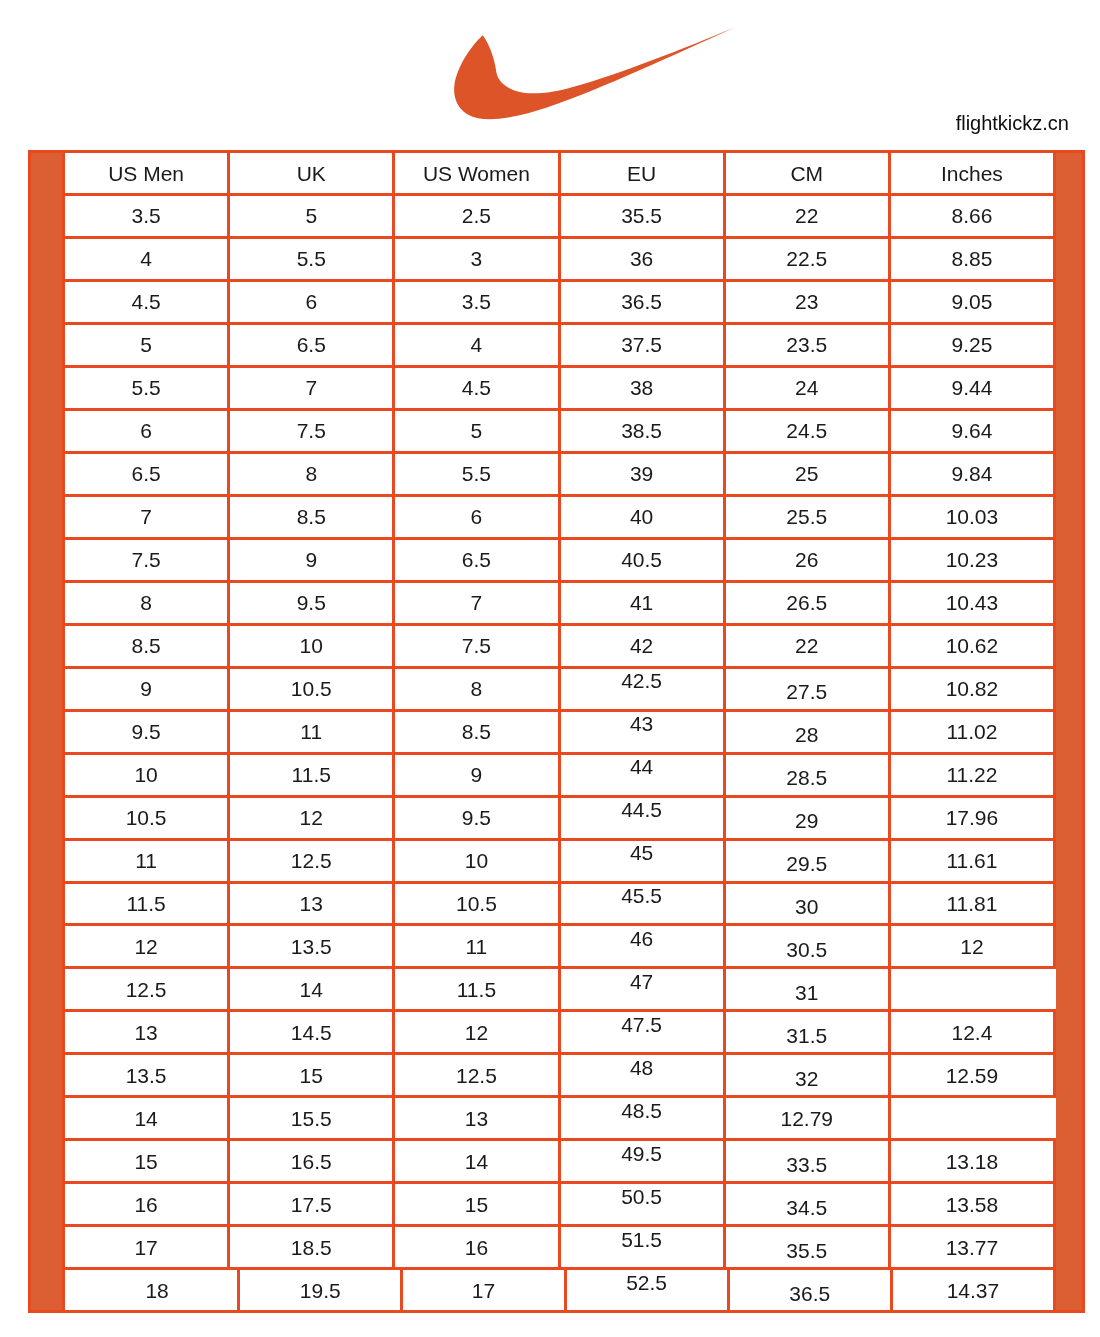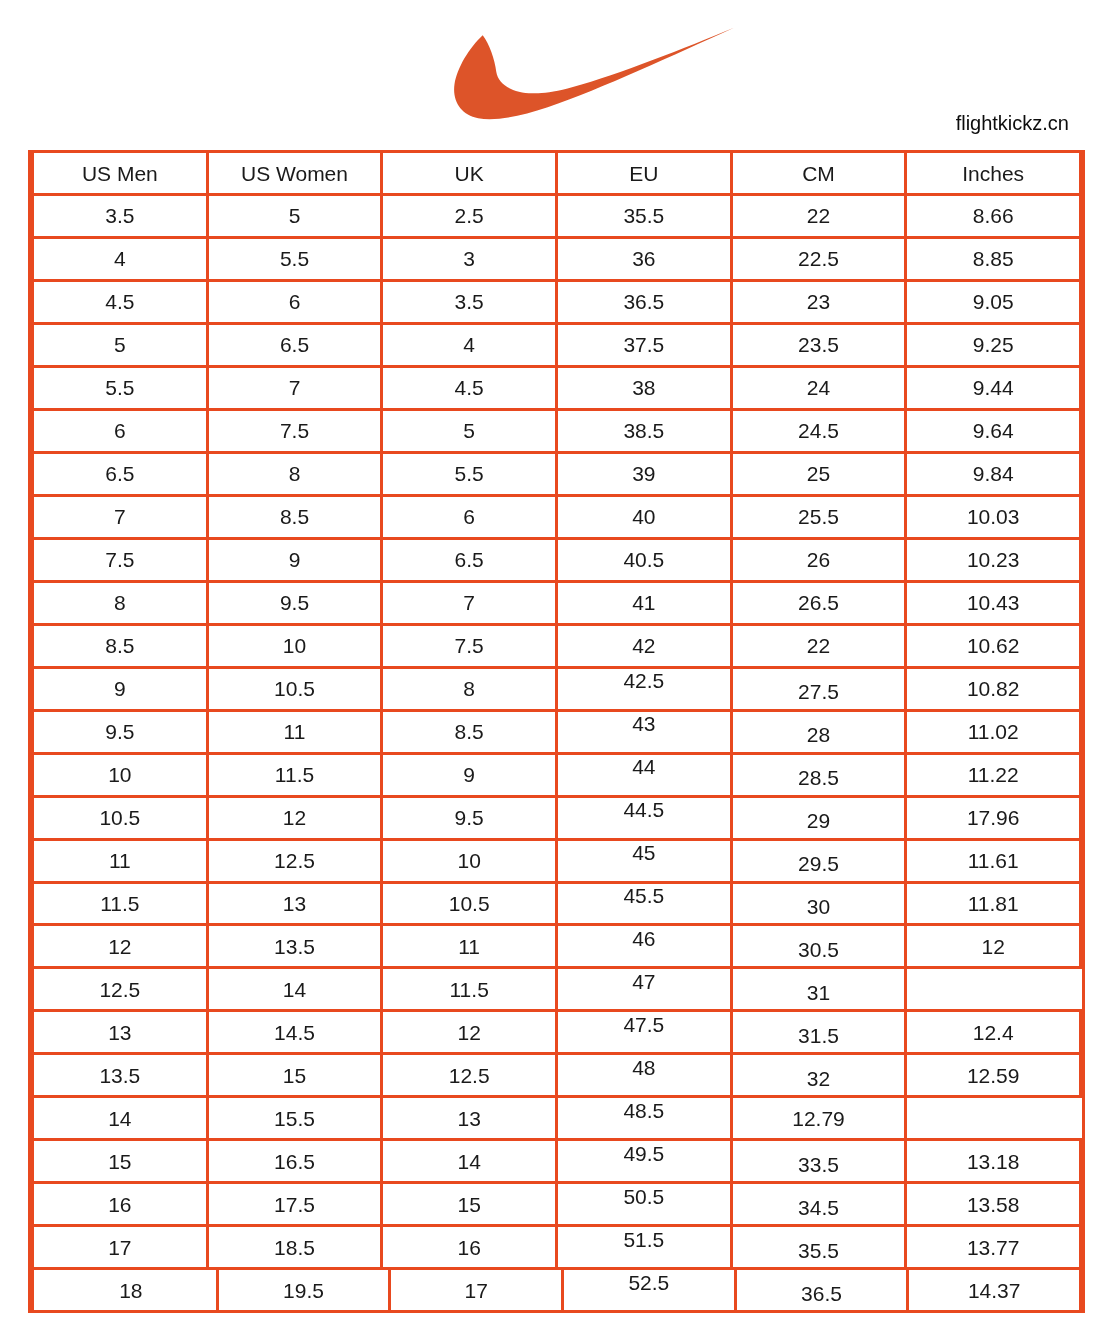--- a/index.html
+++ b/index.html
@@ -26,21 +26,20 @@
   .watermark{
     position:absolute; top:112px; right:31px;
     font-size:20px; color:#0d0d0d;
   }
   .table-wrap{
     position:absolute; left:28px; top:150px;
     width:1057px; height:1163px;
     display:flex;
     border:3px solid var(--table-border);
     background:var(--background);
-    flex-direction:column;
   }
   .side-bar{ background:var(--side-bar); flex:0 0 auto; }
   .side-bar.left{ width:31px; }
   .side-bar.right{ width:26px; }
   .grid{
     flex:1 1 auto;
     display:flex; flex-direction:column;
     border-left:3px solid var(--table-border);
   }
   .row{
@@ -89,24 +88,24 @@
   <div class="watermark">flightkickz.cn</div>
 
   <div class="table-wrap">
     <div class="side-bar left"></div>
     <div class="grid">
       <div class="row header">
           <div class="cell head">
             <span>US Men</span>
           </div>
           <div class="cell head">
+            <span>UK</span>
+          </div>
+          <div class="cell head">
             <span>US Women</span>
-          </div>
-          <div class="cell head">
-            <span>UK</span>
           </div>
           <div class="cell head">
             <span>EU</span>
           </div>
           <div class="cell head">
             <span>CM</span>
           </div>
           <div class="cell head">
             <span>Inches</span>
           </div>

